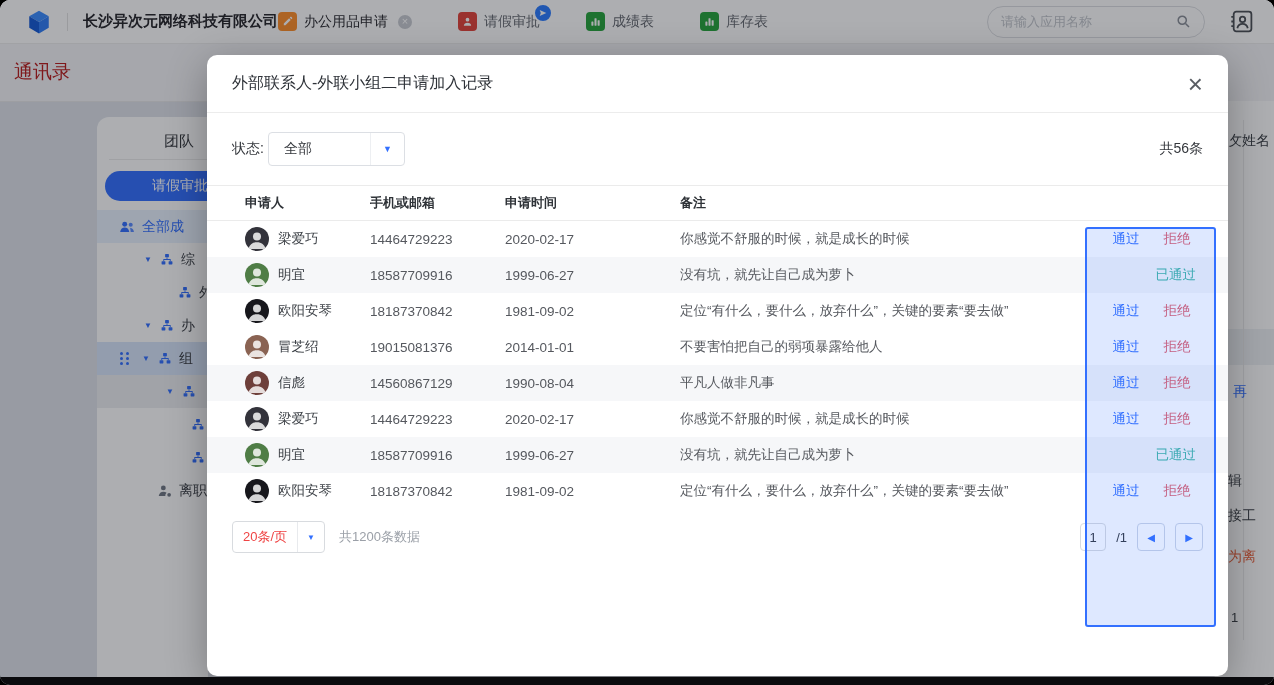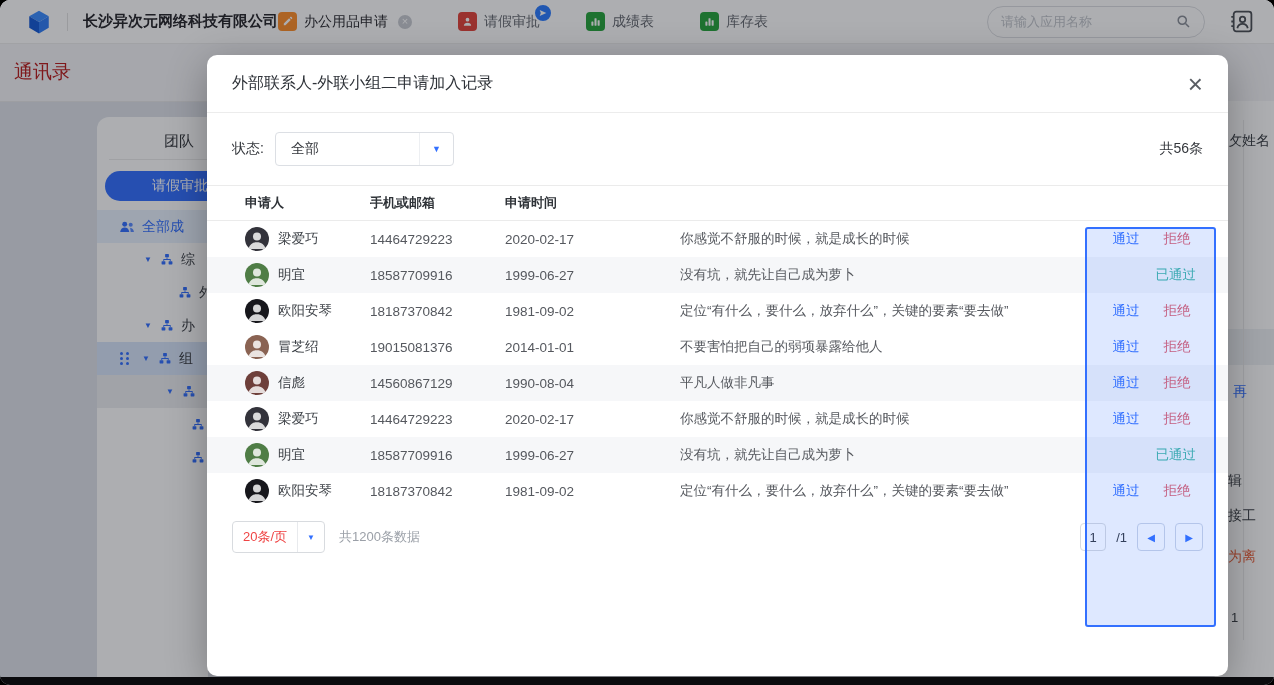--- a/index.html
+++ b/index.html
@@ -62,22 +62,22 @@
 
   
   .overlay{position:absolute;inset:0;background:rgba(15,18,26,.34);z-index:40;}
   .bottombar{position:absolute;left:0;right:0;bottom:0;height:8px;background:#0b0b0e;z-index:60;}
   .modal{position:absolute;left:207px;top:55px;width:1021px;height:621px;background:#fff;border-radius:10px;z-index:50;
          box-shadow:0 10px 40px rgba(0,0,0,.3);box-sizing:border-box;}
   .mhead{height:57px;border-bottom:1px solid #ececec;display:flex;align-items:center;justify-content:space-between;padding:0 25px;}
   .mtitle{font-size:16px;color:#2e3238;}
   .mclose{font-size:26px;color:#595d63;line-height:20px;cursor:pointer;font-weight:300;}
   .filter{display:flex;align-items:center;padding:19px 25px;}
-  .flabel{font-size:14px;color:#34373c;margin-right:11px;}
-  .select{width:179px;height:34px;border:1px solid #dcdfe4;border-radius:4px;display:flex;align-items:center;
+  .flabel{font-size:14px;color:#34373c;margin-right:4px;}
+  .select{width:137px;height:34px;border:1px solid #dcdfe4;border-radius:4px;display:flex;align-items:center;
           justify-content:space-between;box-sizing:border-box;cursor:pointer;background:#fff;}
   .sval{padding-left:15px;font-size:14px;color:#34373c;}
   .scaret{width:33px;height:100%;display:flex;align-items:center;justify-content:center;border-left:1px solid #edeff2;
           color:#3370ff;font-size:9px;}
   .total{margin-left:auto;font-size:14px;color:#34373c;}
 
   .tablewrap{position:relative;}
   .thead,.trow{display:grid;grid-template-columns:125px 135px 175px 1fr 125px;height:36px;align-items:center;
                padding:0 14px 0 38px;box-sizing:border-box;font-size:13.5px;}
   .thead{border-top:1px solid #ebebeb;border-bottom:1px solid #ebebeb;font-weight:bold;color:#2f3338;font-size:13px;}
@@ -288,20 +288,30 @@
         <div class="titem">
           <span class="ticon">
             <svg width="14" height="13" viewBox="0 0 24 24" fill="#3370ff">
               <rect x="8.5" y="2" width="7" height="6" rx="1"></rect>
               <rect x="2" y="15" width="7" height="6" rx="1"></rect>
               <rect x="15" y="15" width="7" height="6" rx="1"></rect>
               <path d="M11.2 8h1.6v3.2h6v3.8h-1.6v-2.2H6.8v2.2H5.2v-3.8h6z"></path>
             </svg>
           </span>
         </div>
+        <div class="titem">
+          <span class="ticon">
+            <svg width="15" height="13" viewBox="0 0 26 22" fill="#707783">
+              <circle cx="11" cy="6.5" r="4.2"></circle>
+              <path d="M3 20.5c.8-5 3.9-7.5 8-7.5 2.2 0 4.1.7 5.6 2.1a6 6 0 0 0-2.2 5.4z"></path>
+              <circle cx="21" cy="18.5" r="3.2"></circle>
+            </svg>
+          </span>
+          <span class="tlabel">离职</span>
+        </div>
       </div>
   </div>
 
   <div class="rightpanel"></div>
   <div class="rband"></div>
   <div class="vline"></div>
 
   <div class="overlay"></div>
 
   <div class="modal">
@@ -317,20 +327,21 @@
         <span class="scaret">▼</span>
       </div>
       <span class="total">共56条</span>
     </div>
 
     <div class="tablewrap">
       <div class="thead">
           <div class="cell">申请人</div>
           <div class="cell">手机或邮箱</div>
           <div class="cell">申请时间</div>
+          <div class="cell">备注</div>
           <div></div>
         </div>
       <div>
           <div class="trow">
             <div class="cell applicant">
               <span class="avatar" style="background:#33333b">
                 <svg width="24" height="24" viewBox="0 0 24 24">
                   <circle cx="12" cy="9.5" r="4" fill="rgba(255,255,255,.82)"></circle>
                   <path d="M3.5 22c.8-4.5 4.2-6.8 8.5-6.8s7.7 2.3 8.5 6.8z" fill="rgba(255,255,255,.82)"></path>
                 </svg>

